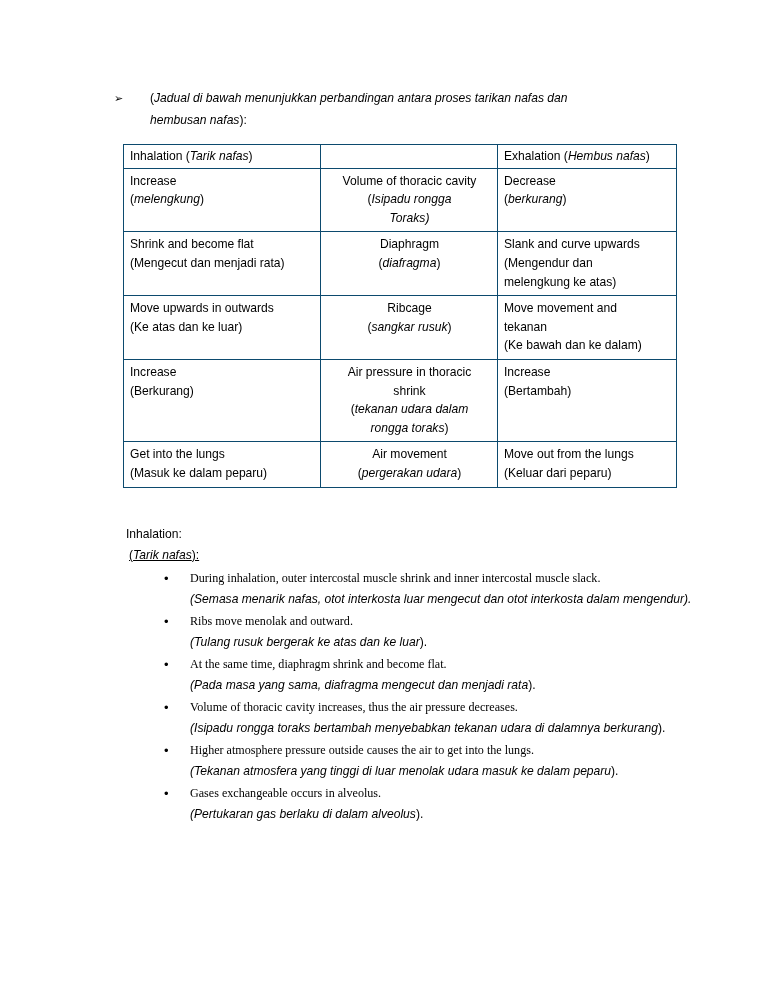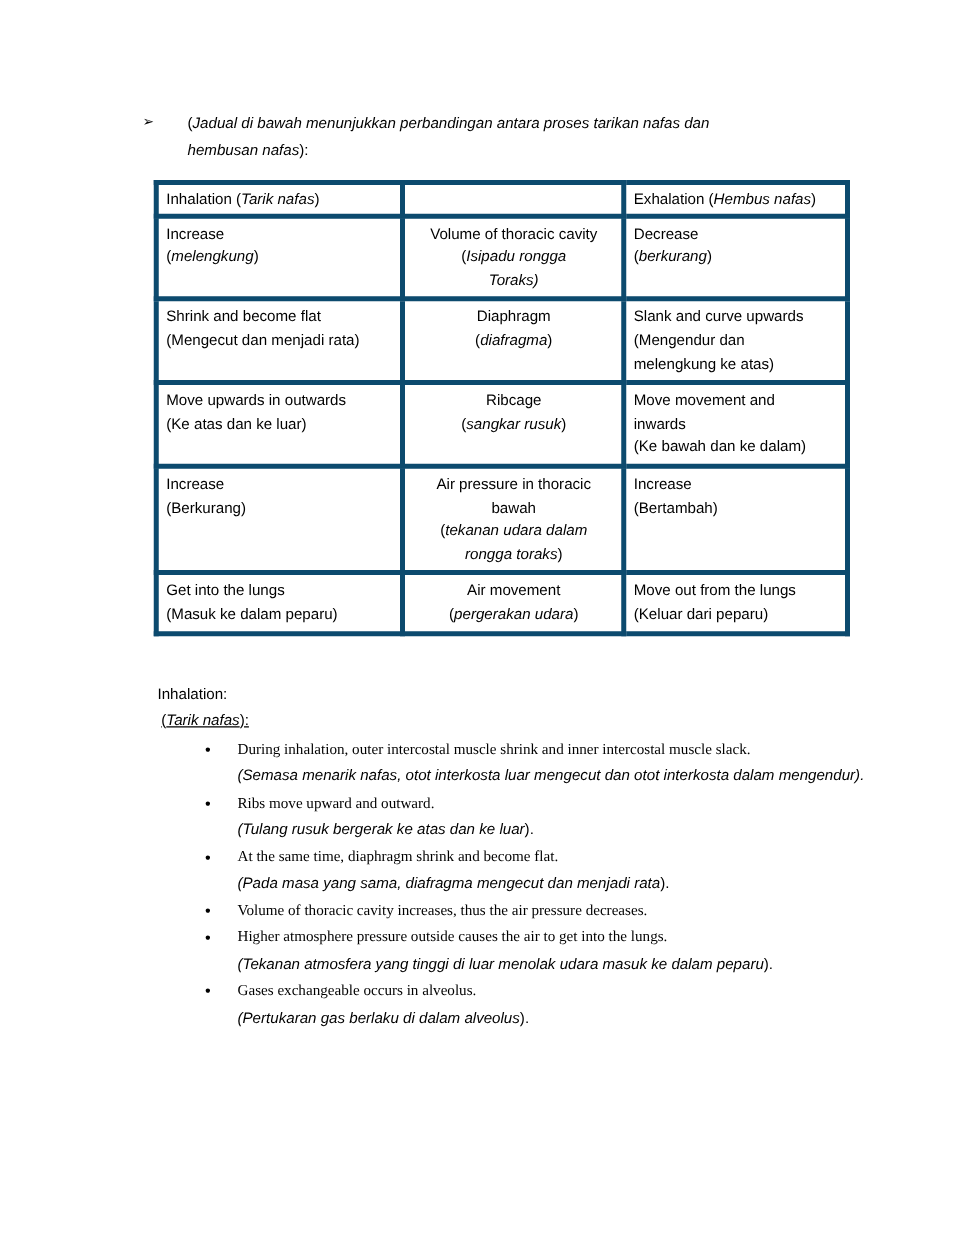--- a/index.html
+++ b/index.html
@@ -54,21 +54,21 @@
   .tbl-wrap {
     margin-top: 13px;
     margin-left: 11px;
   }
   table.comparison {
     border-collapse: collapse;
     width: 553px;
     table-layout: fixed;
   }
   table.comparison td {
-    border: 4px solid #0c4a6e;
+    border: 1px solid #0c4a6e;
     vertical-align: top;
     padding: 3px 5px 4px 6px;
     font-size: 12.1px;
     line-height: 18.6px;
   }
   table.comparison col.c1 { width: 197px; }
   table.comparison col.c2 { width: 177px; }
   table.comparison col.c3 { width: 179px; }
 
   td.mid { text-align: center; }
@@ -174,33 +174,33 @@
             <td>
               <span class="cell-line">Move upwards in outwards</span>
               <span class="cell-line">(Ke atas dan ke luar)</span>
             </td>
             <td class="mid">
               <span class="cell-line">Ribcage</span>
               <span class="cell-line"><span>(</span><span class="it">sangkar rusuk</span><span>)</span></span>
             </td>
             <td>
               <span class="cell-line">Move movement and</span>
-              <span class="cell-line">inwards</span>
+              <span class="cell-line">tekanan</span>
               <span class="cell-line">(Ke bawah dan ke dalam)</span>
             </td>
           </tr>
 
           <tr>
             <td>
               <span class="cell-line">Increase</span>
               <span class="cell-line">(Berkurang)</span>
             </td>
             <td class="mid">
               <span class="cell-line">Air pressure in thoracic</span>
-              <span class="cell-line">bawah</span>
+              <span class="cell-line">shrink</span>
               <span class="cell-line"><span>(</span><span class="it">tekanan udara dalam</span></span>
               <span class="cell-line"><span class="it">rongga toraks</span><span>)</span></span>
             </td>
             <td>
               <span class="cell-line">Increase</span>
               <span class="cell-line"> (Bertambah)</span>
             </td>
           </tr>
 
           <tr>
@@ -227,31 +227,32 @@
       <span class="plain-line sub"><span>(</span><span class="it">Tarik nafas</span><span>):</span></span>
 
       <ul class="steps">
         <li>
           <span class="dot">•</span>
           <span class="eng">During inhalation, outer intercostal muscle shrink and inner intercostal muscle slack.</span>
           <span class="mal"><span>(Semasa menarik nafas, otot interkosta luar mengecut dan otot interkosta dalam mengendur).</span><span class="rm"></span></span>
         </li>
         <li>
           <span class="dot">•</span>
-          <span class="eng">Ribs move upward and outward.</span>
+          <span class="eng">Ribs move menolak and outward.</span>
           <span class="mal"><span>(Tulang rusuk bergerak ke atas dan ke luar</span><span class="rm">).</span></span>
         </li>
         <li>
           <span class="dot">•</span>
           <span class="eng">At the same time, diaphragm shrink and become flat.</span>
           <span class="mal"><span>(Pada masa yang sama, diafragma mengecut dan menjadi rata</span><span class="rm">).</span></span>
         </li>
         <li>
           <span class="dot">•</span>
           <span class="eng">Volume of thoracic cavity increases, thus the air pressure decreases.</span>
+          <span class="mal"><span>(Isipadu rongga toraks bertambah menyebabkan tekanan udara di dalamnya berkurang</span><span class="rm">).</span></span>
         </li>
         <li>
           <span class="dot">•</span>
           <span class="eng">Higher atmosphere pressure outside causes the air to get into the lungs.</span>
           <span class="mal"><span>(Tekanan atmosfera yang tinggi di luar menolak udara masuk ke dalam peparu</span><span class="rm">).</span></span>
         </li>
         <li>
           <span class="dot">•</span>
           <span class="eng">Gases exchangeable occurs in alveolus.</span>
           <span class="mal"><span>(Pertukaran gas berlaku di dalam alveolus</span><span class="rm">).</span></span>

